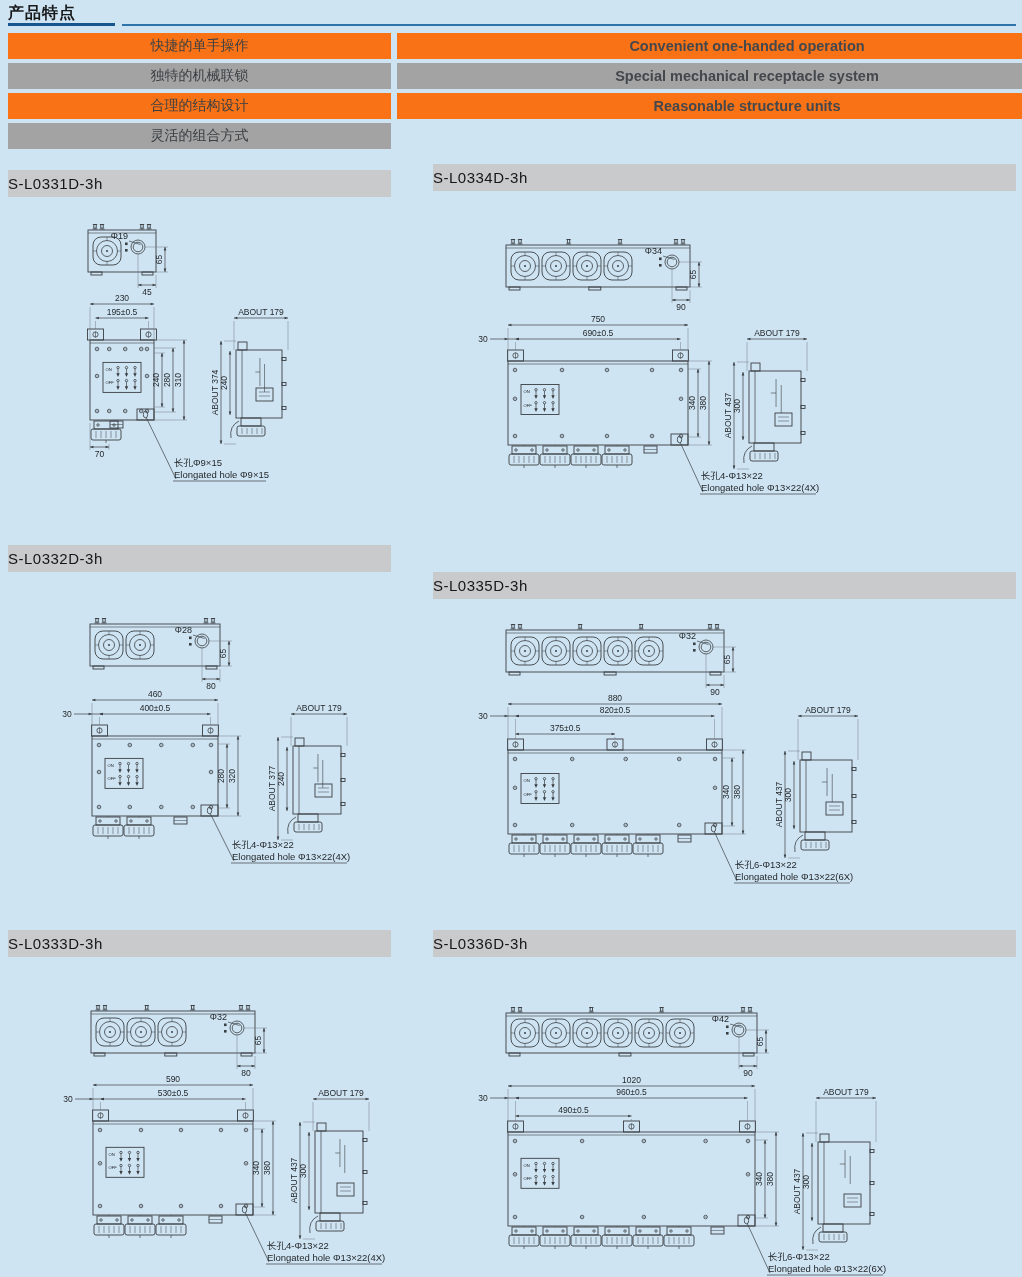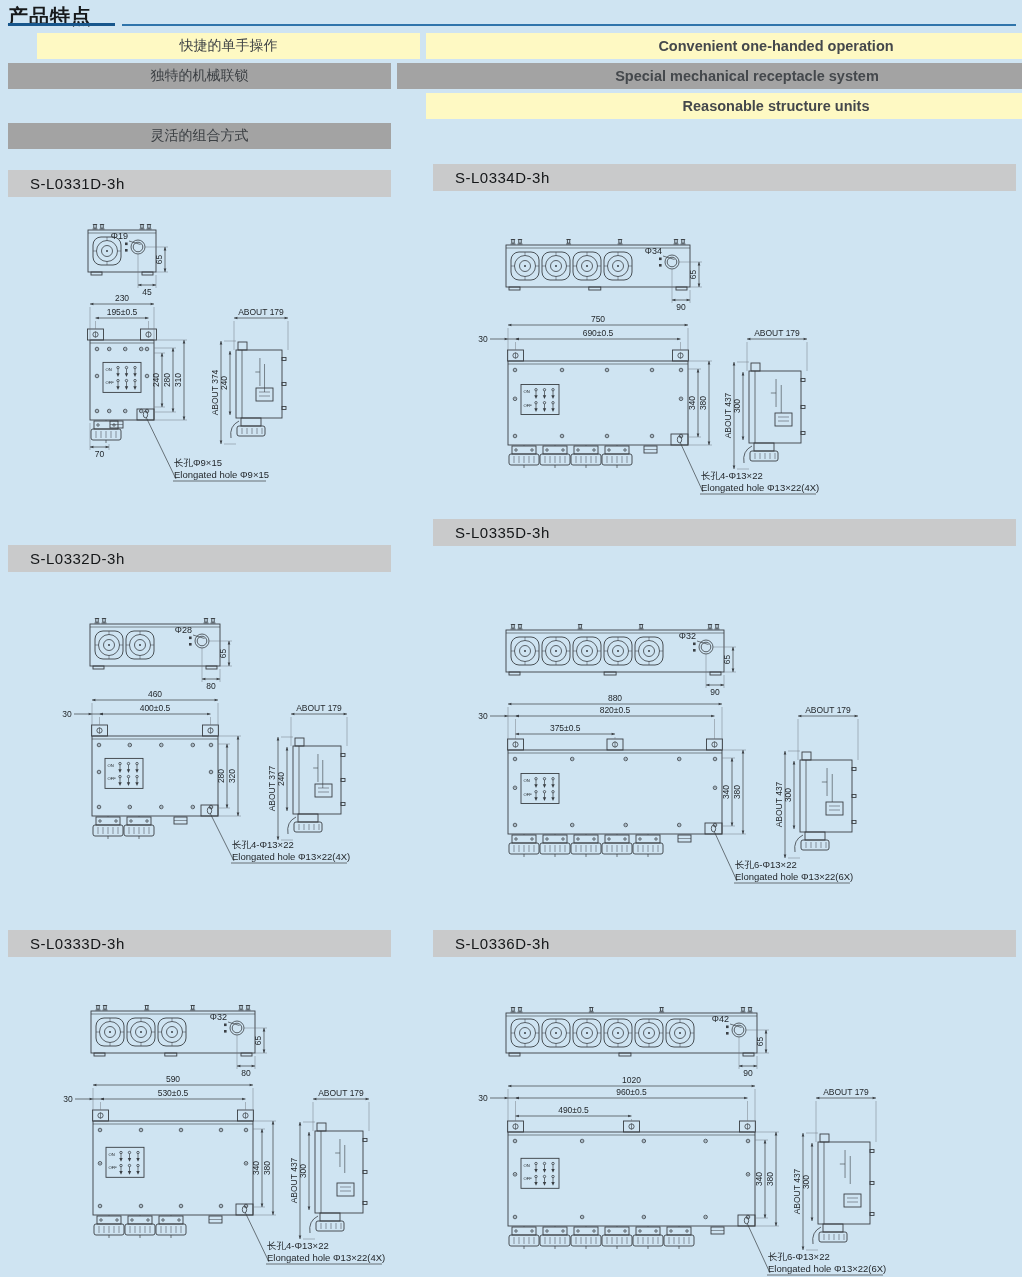--- a/index.html
+++ b/index.html
@@ -5,42 +5,42 @@
   * { margin:0; padding:0; box-sizing:border-box; }
   html,body { width:1022px; height:1277px; }
   body {
     position:relative;
     background:#cfe4f2;
     font-family:"Liberation Sans", sans-serif;
     overflow:hidden;
   }
   .page-title {
     position:absolute; left:8px; top:3px;
-    font-size:20px; font-weight:bold; color:#17191b;
+    font-size:16px; font-weight:bold; color:#17191b;
     letter-spacing:1px;
   }
   .u-thick { position:absolute; left:8px; top:23px; width:107px; height:3px; background:#17568c; }
   .u-thin  { position:absolute; left:122px; top:24px; width:894px; height:2px; background:#2f74ab; }
 
   .frow { position:absolute; left:0; width:100%; height:26px; }
   .fcell {
     position:absolute; top:0; height:26px;
     display:flex; align-items:center; justify-content:center;
     font-size:14px; color:#3b3f43;
   }
   .fzh { left:8px; width:383px; }
   .fen { left:397px; width:700px; font-size:14.5px; color:#44484c;font-weight:bold; }
-  .dark  { background:#fef9c3;margin-left:29px; }
+  .dark  { background:#f97316; }
   .light { background:#a3a3a3; }
 
   .sec-header {
     position:absolute; height:27px;
     background:#c9cacb; color:#141618;
     font-size:15px;
-    display:flex; align-items:center; padding-left:22px;
+    display:flex; align-items:center; padding-left:0;
     letter-spacing:0.5px;
   }
   .sL { left:8px; width:383px; }
   .sR { left:433px; width:583px; }
   .drawing { position:absolute; }
   svg { display:block; }
   svg text { font-family:"Liberation Sans", sans-serif; fill:#24282c; }
 </style>
 </head>
 <body>
@@ -51,20 +51,21 @@
 
 <div class="frow" style="top:33px">
   <div class="fcell fzh dark">快捷的单手操作</div>
   <div class="fcell fen dark">Convenient one-handed operation</div>
 </div>
 <div class="frow" style="top:63px">
   <div class="fcell fzh light">独特的机械联锁</div>
   <div class="fcell fen light">Special mechanical receptacle system</div>
 </div>
 <div class="frow" style="top:93px">
+  <div class="fcell fzh dark">合理的结构设计</div>
   <div class="fcell fen dark">Reasonable structure units</div>
 </div>
 <div class="frow" style="top:123px">
   <div class="fcell fzh light">灵活的组合方式</div>
 </div>
 
 <div class="sec-header sL" style="top:170px">
   <span>S-L0331D-3h</span>
 </div>
 <div class="drawing sL" style="top:187px">
@@ -706,21 +707,21 @@
       <polygon points="270,169 268.7,172.4 271.3,172.4" fill="#3a3f44"></polygon>
       <polygon points="270,272 268.7,268.6 271.3,268.6" fill="#3a3f44"></polygon>
       <text x="267.2" y="220.5" font-size="8.5" text-anchor="middle" transform="rotate(-90 267.2 220.5)">ABOUT 377</text>
       <line x1="279" y1="179" x2="279" y2="243" stroke="#3a3f44" stroke-width="0.7"></line>
       <polygon points="279,179 277.7,182.4 280.3,182.4" fill="#3a3f44"></polygon>
       <polygon points="279,243 277.7,239.6 280.3,239.6" fill="#3a3f44"></polygon>
       <text x="276.2" y="211" font-size="8.5" text-anchor="middle" transform="rotate(-90 276.2 211)">240</text>
     </svg>
   </div>
 
-<div class="sec-header sR" style="top:519px">
+<div class="sec-header sR" style="top:572px">
   <span>S-L0335D-3h</span>
 </div>
 <div class="drawing sR" style="top:572px">
     <svg viewBox="0 0 583 343" width="583" height="343">
       <rect x="73" y="58" width="218" height="42" rx="0" fill="none" stroke="#3a3f44" stroke-width="0.9"></rect>
       <line x1="73" y1="61" x2="291" y2="61" stroke="#3a3f44" stroke-width="0.6"></line>
       <rect x="76" y="100" width="11" height="3" rx="0" fill="none" stroke="#3a3f44" stroke-width="0.9"></rect>
       <rect x="277" y="100" width="11" height="3" rx="0" fill="none" stroke="#3a3f44" stroke-width="0.9"></rect>
       <rect x="171.10000000000002" y="100" width="12" height="3" rx="0" fill="none" stroke="#3a3f44" stroke-width="0.9"></rect>
       <line x1="77.5" y1="57" x2="82.5" y2="57" stroke="#3a3f44" stroke-width="0.8"></line>

